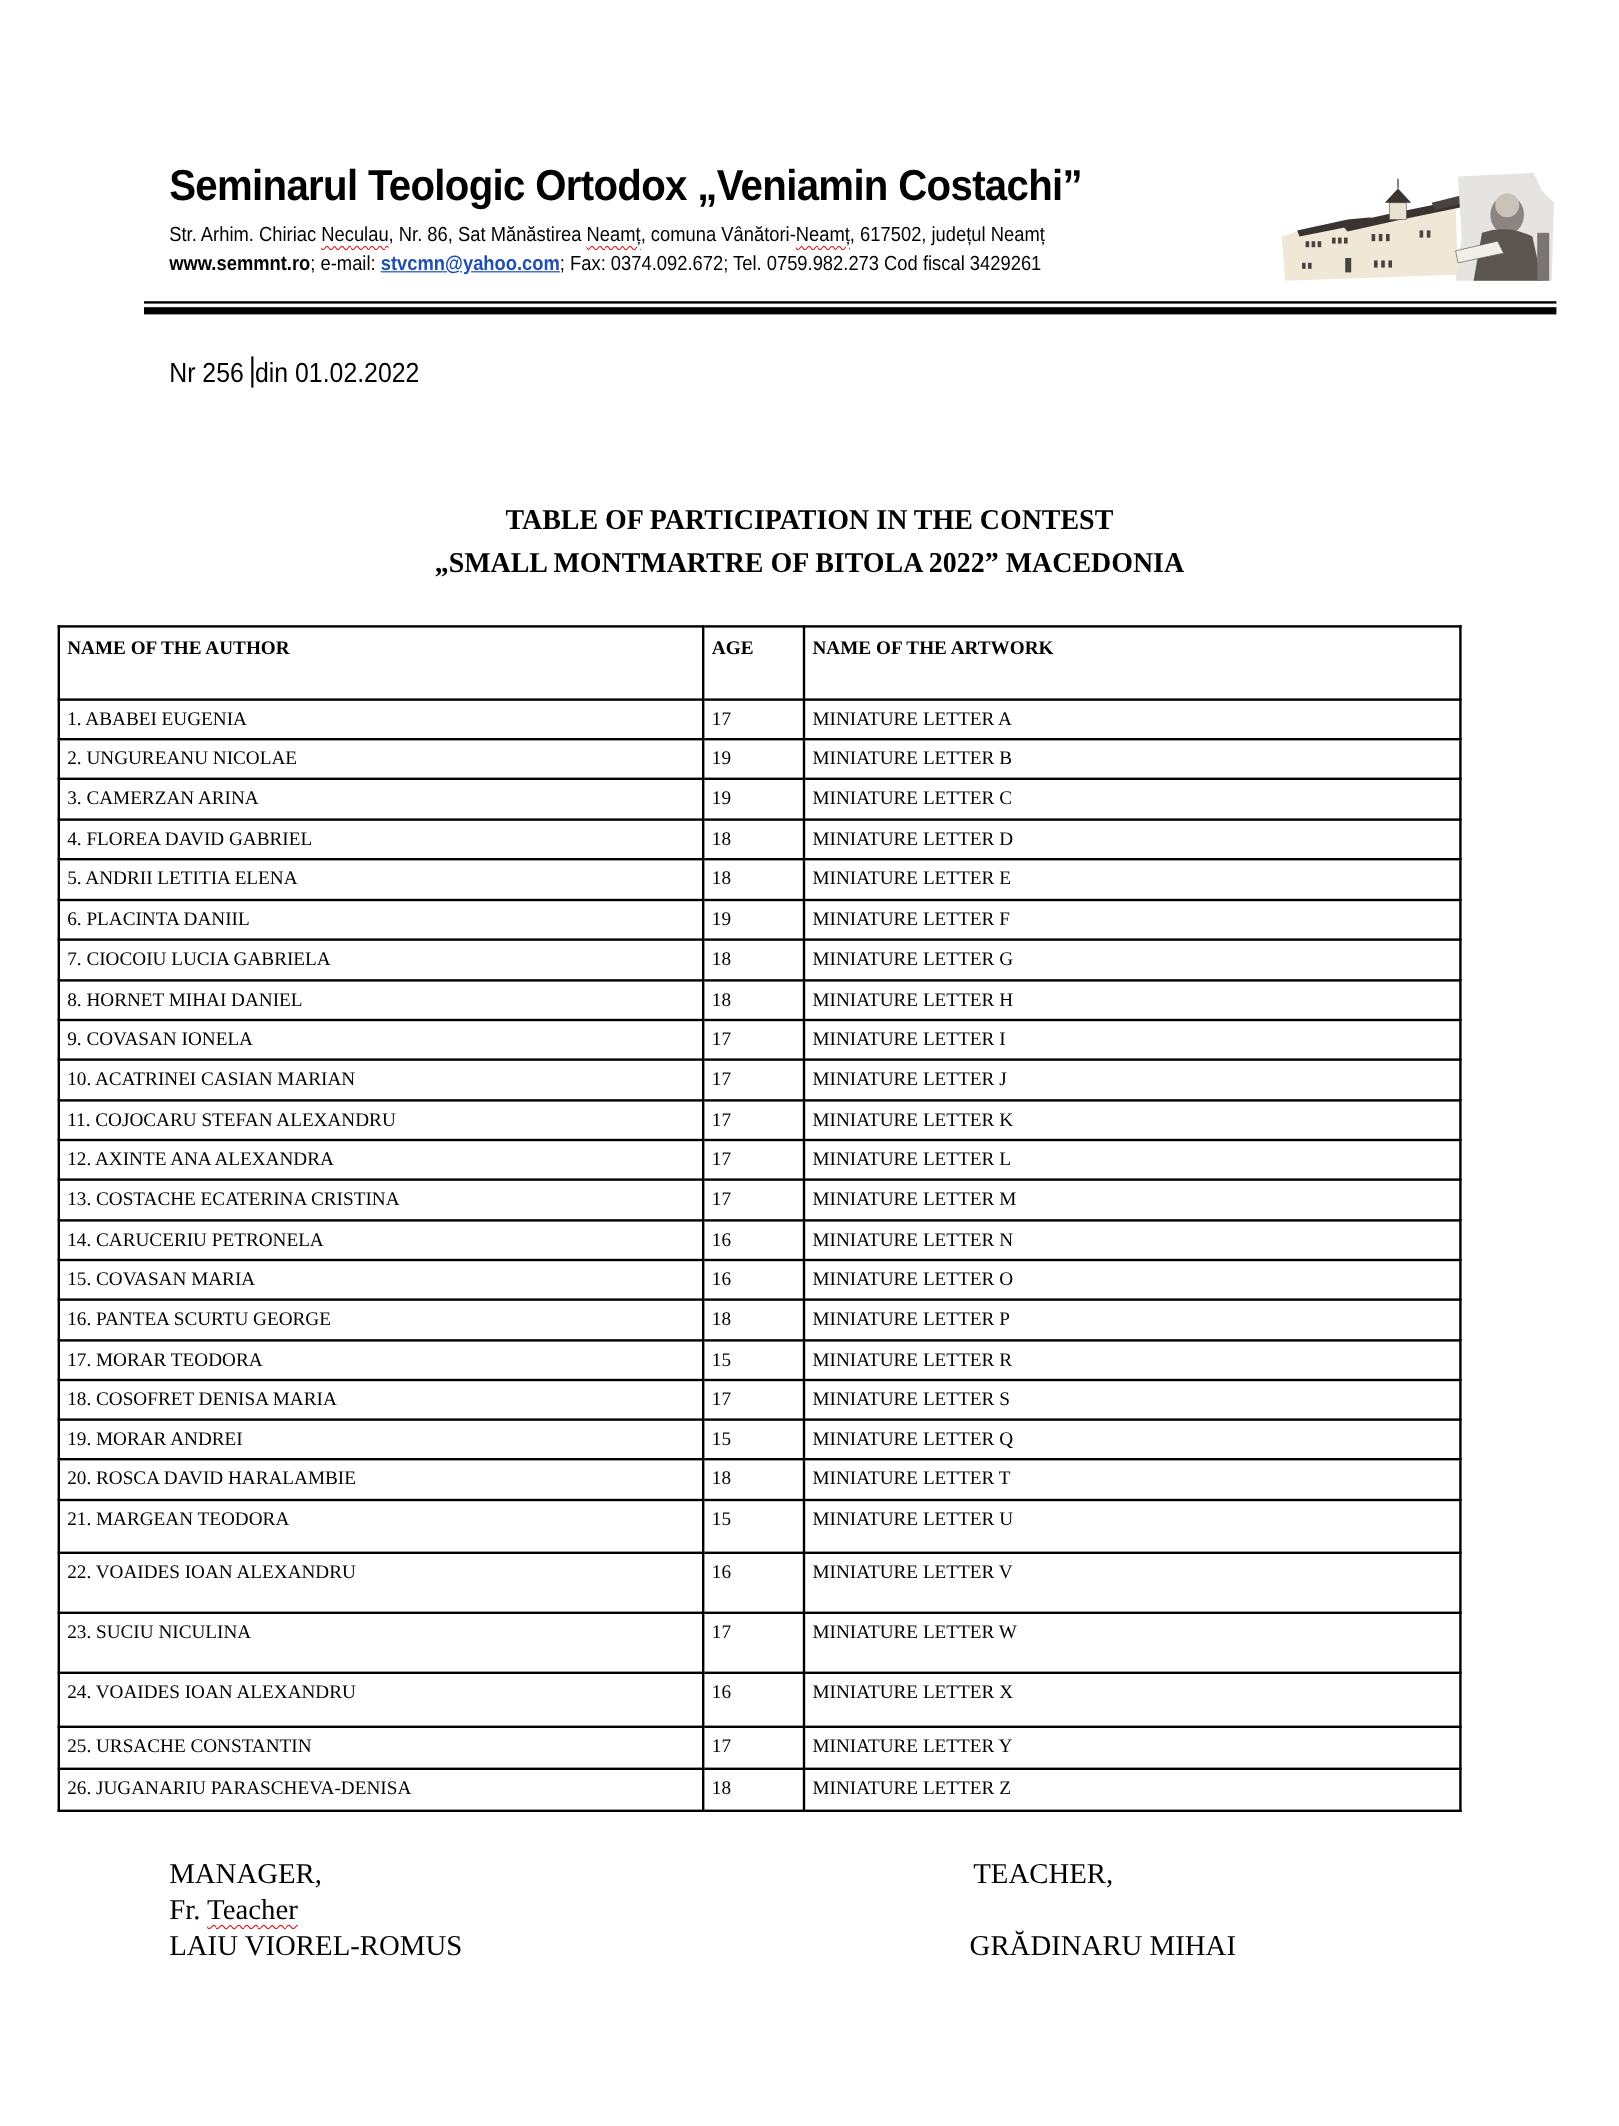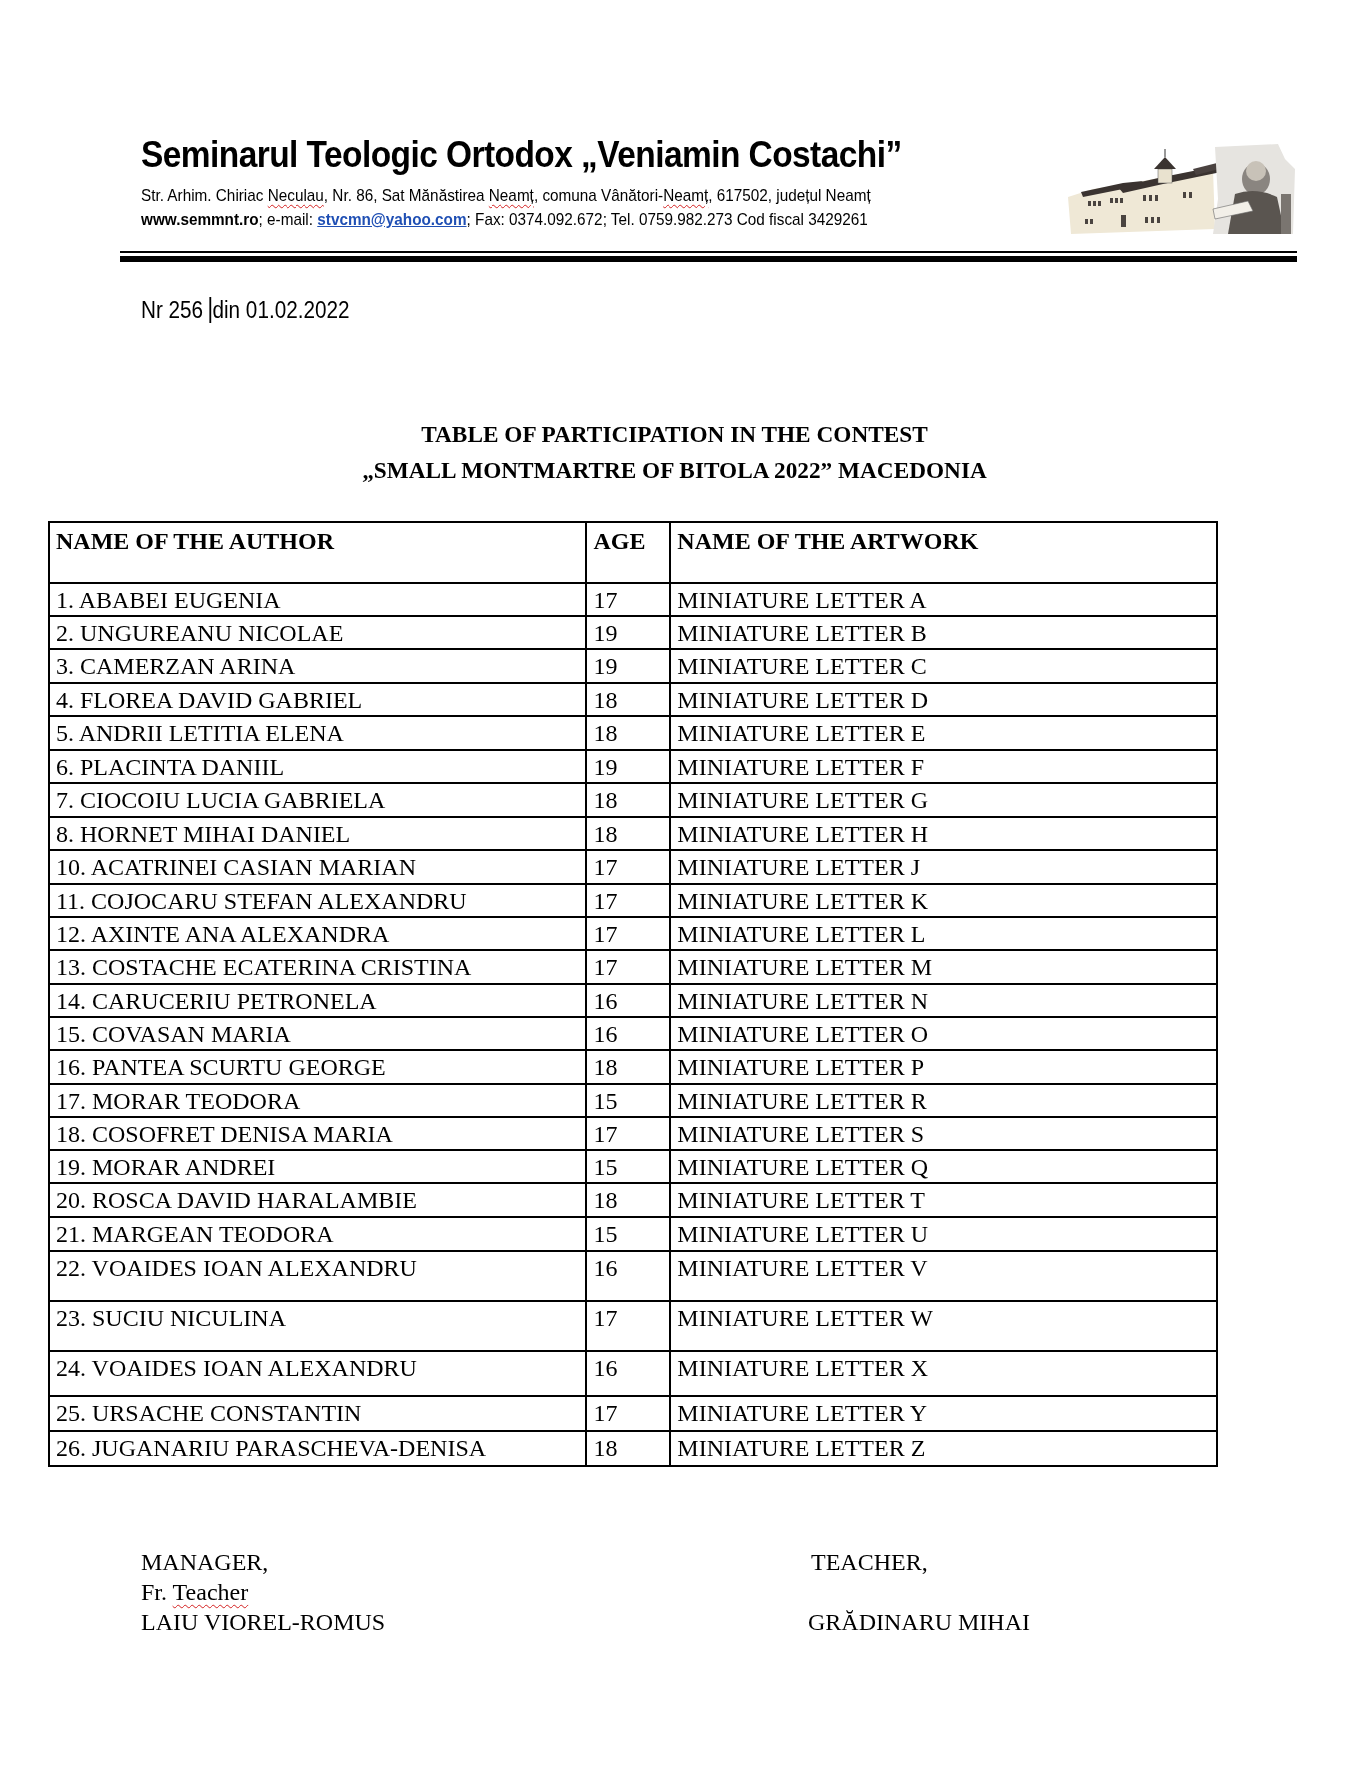--- a/index.html
+++ b/index.html
@@ -47,21 +47,21 @@
     text-align: center;
     font-family: Liberation Serif, serif;
     font-weight: bold; font-size: 24px; line-height: 36px;
   }
   .title-block div { transform: scaleX(0.97); }
 
   table.participants {
     position: absolute; left: 48px; top: 521px; width: 1170px;
     border-collapse: collapse;
     font-family: "Liberation Serif", serif;
-    font-size: 24px; line-height: 28px;
+    font-size: 16px; line-height: 28px;
   }
   table.participants th, table.participants td {
     border: 2px solid #000; padding: 0 6px; vertical-align: top; white-space: nowrap;
   }
   table.participants th { font-weight: bold; text-align: left; height: 55px; padding-top: 4px; }
   table.participants td { padding-top: 2px; }
   col.c-name { width: 538px; }
   col.c-age { width: 84px; }
   col.c-art { width: 548px; }
   td.age { padding-left: 10px; }
@@ -188,20 +188,25 @@
       <tr style="height: 34px;">
         <td class="name"> 7. CIOCOIU  LUCIA  GABRIELA</td>
         <td class="age">18</td>
         <td class="art"> MINIATURE LETTER   G</td>
       </tr>
       <tr style="height: 33px;">
         <td class="name"> 8. HORNET MIHAI  DANIEL</td>
         <td class="age">18</td>
         <td class="art"> MINIATURE LETTER   H</td>
       </tr>
+      <tr style="height: 33px;">
+        <td class="name"> 9. COVASAN IONELA</td>
+        <td class="age">17</td>
+        <td class="art"> MINIATURE LETTER   I</td>
+      </tr>
       <tr style="height: 34px;">
         <td class="name"> 10. ACATRINEI  CASIAN MARIAN</td>
         <td class="age">17</td>
         <td class="art"> MINIATURE LETTER   J</td>
       </tr>
       <tr style="height: 33px; margin-top: 44px;">
         <td class="name"> 11. COJOCARU STEFAN ALEXANDRU</td>
         <td class="age">17</td>
         <td class="art"> MINIATURE LETTER   K</td>
       </tr>
@@ -243,21 +248,21 @@
       <tr style="height: 33px;">
         <td class="name">19. MORAR ANDREI</td>
         <td class="age">15</td>
         <td class="art"> MINIATURE LETTER   Q</td>
       </tr>
       <tr style="height: 34px;">
         <td class="name">20. ROSCA DAVID HARALAMBIE</td>
         <td class="age">18</td>
         <td class="art"> MINIATURE LETTER   T</td>
       </tr>
-      <tr style="height: 34px;">
+      <tr style="height: 44px;">
         <td class="name">21. MARGEAN TEODORA</td>
         <td class="age">15</td>
         <td class="art"> MINIATURE LETTER   U</td>
       </tr>
       <tr style="height: 50px;">
         <td class="name">22. VOAIDES IOAN ALEXANDRU</td>
         <td class="age">16</td>
         <td class="art"> MINIATURE LETTER   V</td>
       </tr>
       <tr style="height: 50px;">

